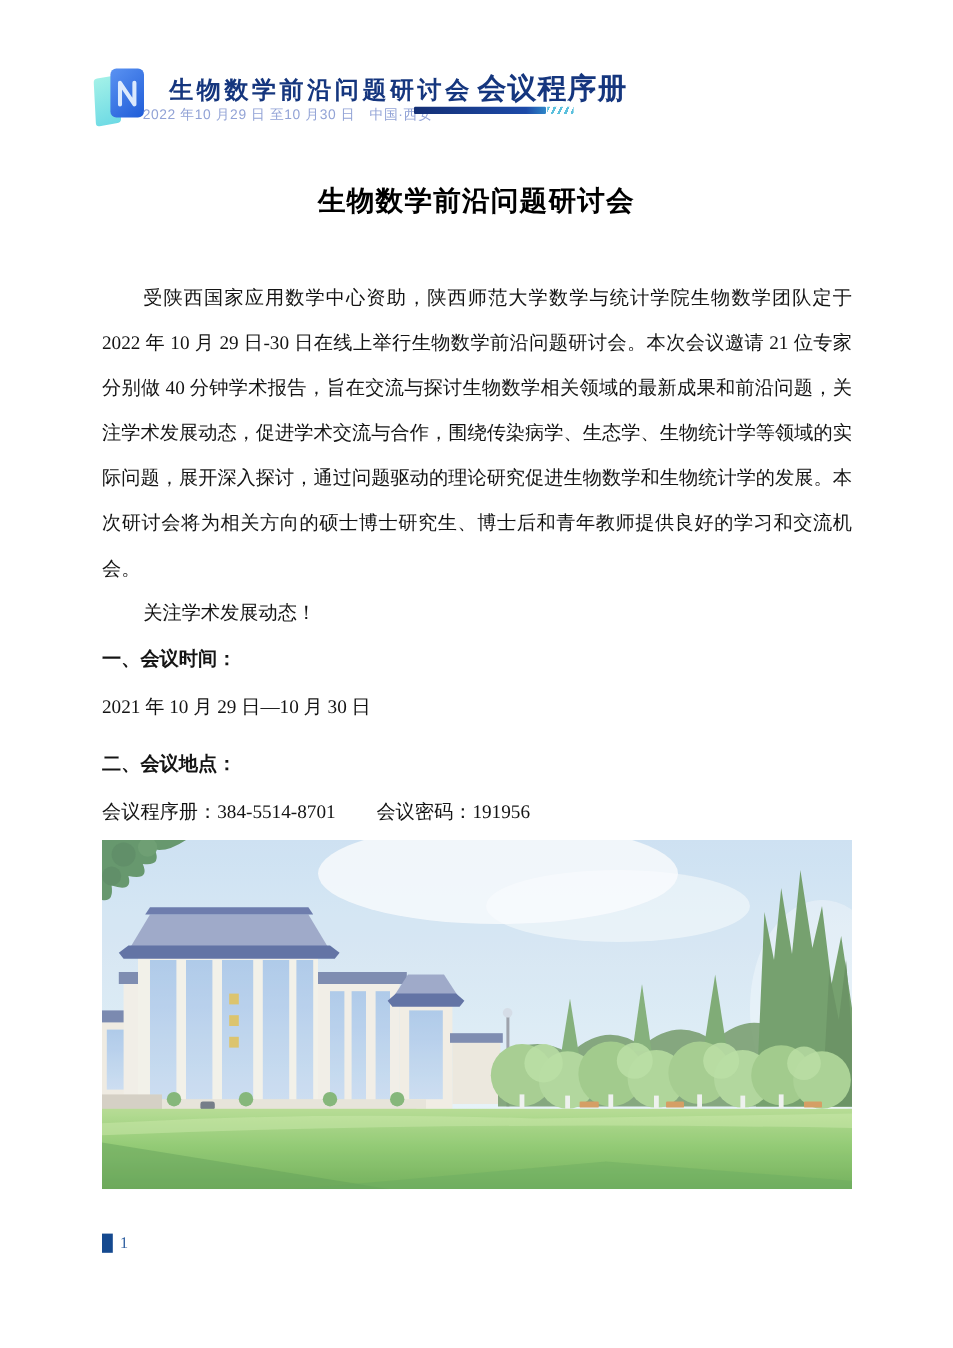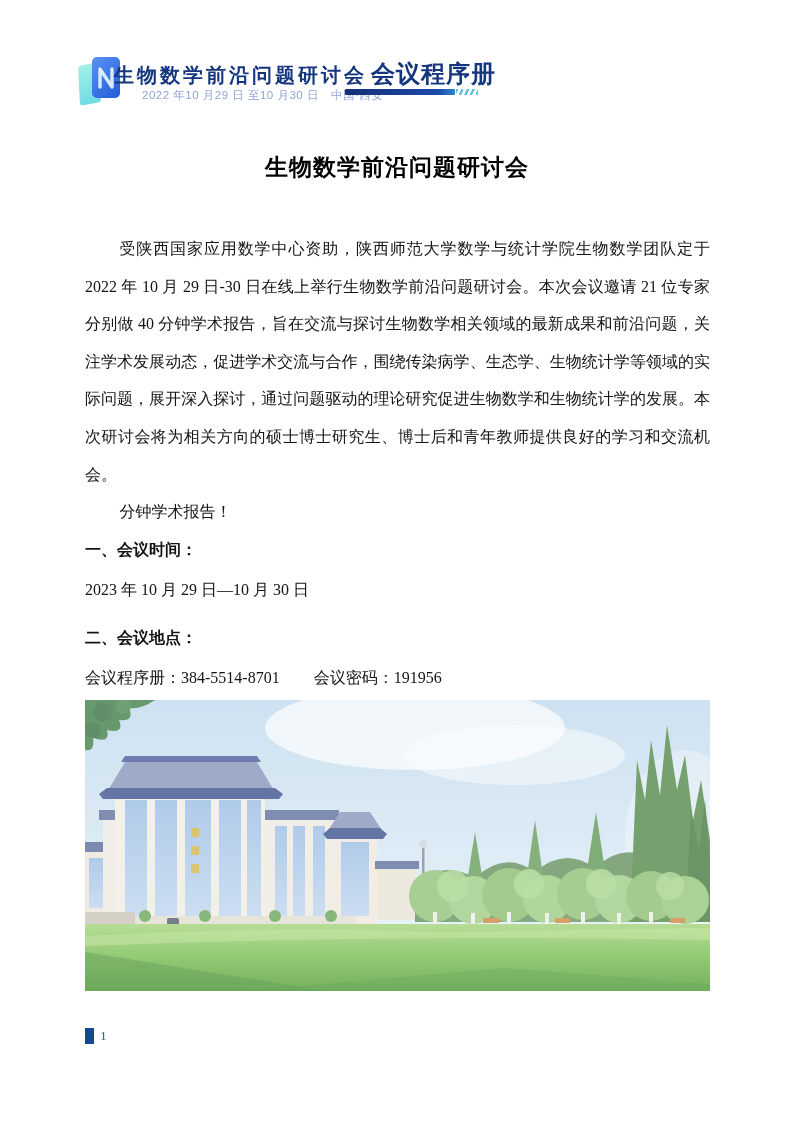--- a/index.html
+++ b/index.html
@@ -16,29 +16,29 @@
     background:linear-gradient(165deg,#9bf0e6 0%,#5fd6e2 100%);
     transform:skewY(-7deg) rotate(-3deg); border-radius:3px; opacity:.92;
   }
   .logo-blue {
     position:absolute; left:14px; top:1px; width:28px; height:41px;
     background:linear-gradient(135deg,#5b93f2 0%,#1f5cd8 100%);
     border-radius:5px; display:flex; align-items:center; justify-content:center;
   }
   .logo-blue svg { width:20px; height:26px; }
 
-  .header-title-row { position:absolute; left:114px; top:58px; white-space:nowrap; }
+  .header-title-row { position:absolute; left:141px; top:58px; white-space:nowrap; }
   .conf-title {
     font-size:20px; font-weight:bold; color:#15367e; letter-spacing:3px;
   }
   .booklet-title {
     font-size:24px; font-weight:bold; color:#15367e; letter-spacing:1px; margin-left:4px;
   }
   .header-subtitle {
-    position:absolute; left:142px; top:88px; font-size:11.5px; letter-spacing:.5px;
+    position:absolute; left:119px; top:88px; font-size:11.5px; letter-spacing:.5px;
     color:#92a3d6; font-family:"Liberation Sans","DejaVu Sans",sans-serif; white-space:nowrap;
   }
   .booklet-underline {
     position:absolute; left:345px; top:89px; width:110px; height:6px;
     background:linear-gradient(90deg,#142f74 0%,#1d4aa8 85%,#2f86c8 100%);
     border-radius:1px;
   }
   .booklet-underline::after {
     content:""; position:absolute; left:100%; margin-left:1px; top:0; width:22px; height:6px;
     background:repeating-linear-gradient(115deg,#49b9d9 0 2px,transparent 2px 5px);
@@ -96,24 +96,24 @@
   <div class="header-title-row">
     <span class="conf-title">生物数学前沿问题研讨会</span><span class="booklet-title">会议程序册</span>
   </div>
   <div class="header-subtitle">2022 年10 月29 日 至10 月30 日　中国·西安</div>
   <div class="booklet-underline"></div>
 
   <div class="doc-title">生物数学前沿问题研讨会</div>
 
   <div class="text-block">
     <p>受陕西国家应用数学中心资助，陕西师范大学数学与统计学院生物数学团队定于 2022 年 10 月 29 日-30 日在线上举行生物数学前沿问题研讨会。本次会议邀请 21 位专家分别做 40 分钟学术报告，旨在交流与探讨生物数学相关领域的最新成果和前沿问题，关注学术发展动态，促进学术交流与合作，围绕传染病学、生态学、生物统计学等领域的实际问题，展开深入探讨，通过问题驱动的理论研究促进生物数学和生物统计学的发展。本次研讨会将为相关方向的硕士博士研究生、博士后和青年教师提供良好的学习和交流机会。</p>
-    <p>分钟学术报告！</p>
+    <p>关注学术发展动态！</p>
 
     <p class="section-heading">一、会议时间：</p>
-    <p class="section-content">2023 年 10 月 29 日—10 月 30 日</p>
+    <p class="section-content">2021 年 10 月 29 日—10 月 30 日</p>
 
     <p class="section-heading second">二、会议地点：</p>
     <p class="section-content"><span>会议程序册：</span><span>384-5514-8701</span><span class="meet-gap"></span><span>会议密码：</span><span>191956</span></p>
   </div>
 
   <div class="photo">
     <svg width="625" height="291" viewBox="0 0 625 291">
       <defs>
         <linearGradient id="sky" x1="0" y1="0" x2="0" y2="1">
           <stop offset="0" stop-color="#c6ddf0"></stop>

